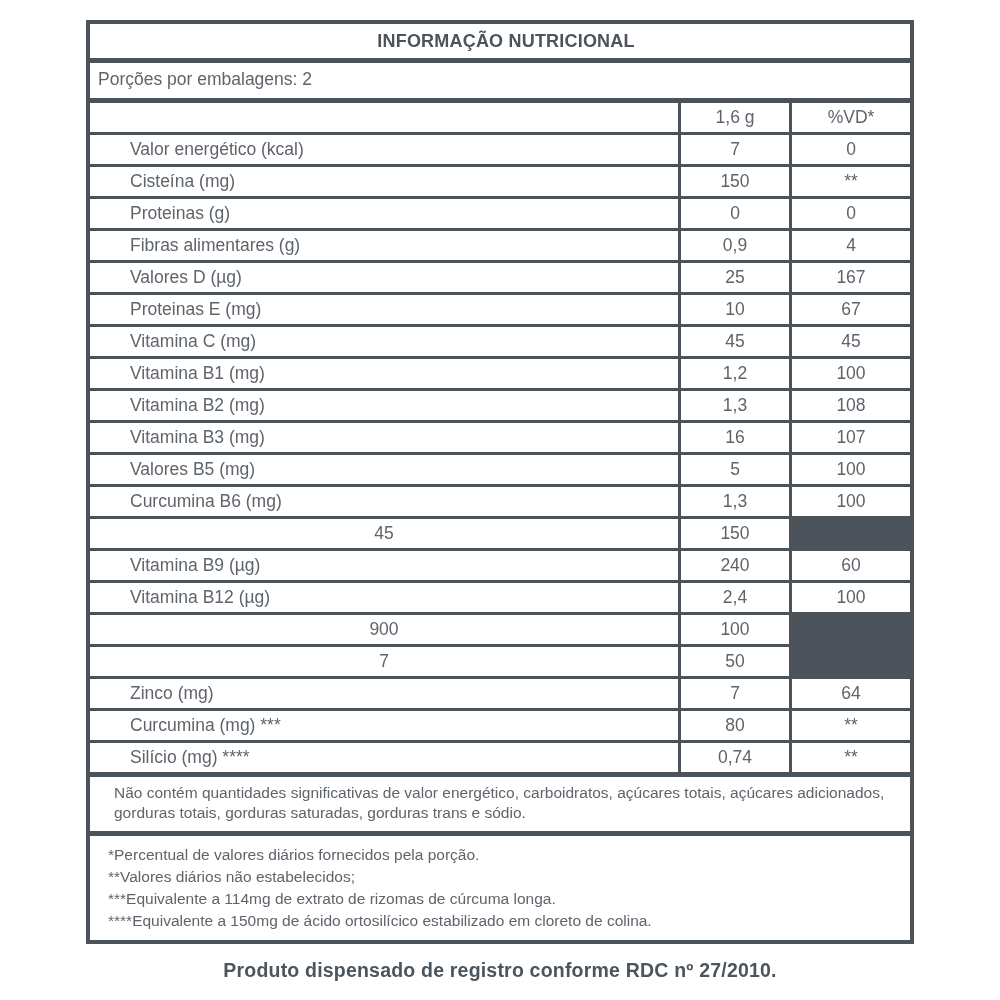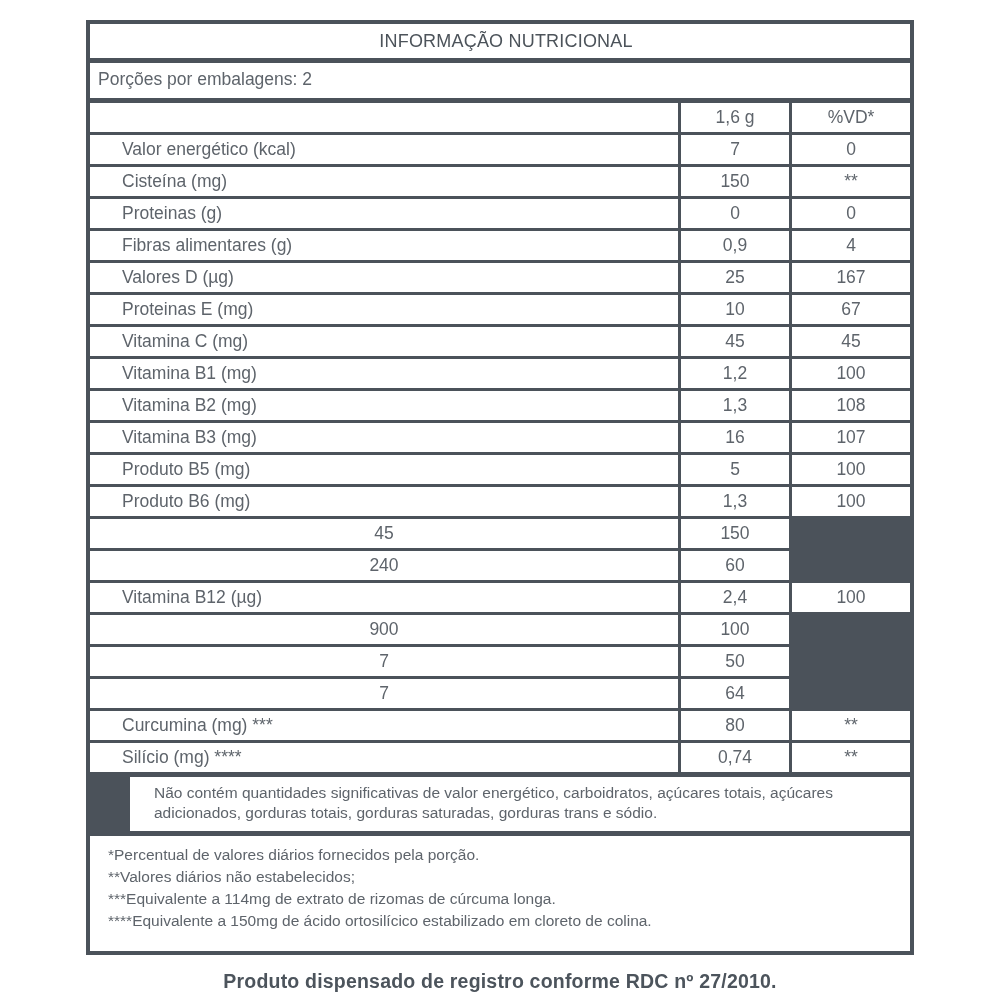--- a/index.html
+++ b/index.html
@@ -22,21 +22,21 @@
     border:4px solid var(--border);
     background:var(--border);
     display:flex;
     flex-direction:column;
     gap:5px;
   }
   .sec{background:#fff;}
   .title-row{
     min-height:34px;
     display:flex;align-items:center;justify-content:center;
-    font-weight:normal;
+    font-weight:bold;
     font-size:18px;
     color:var(--text-strong);
     letter-spacing:0.2px;
     padding-left:12px;
   }
   .serving{
     padding:6px 10px 8px 8px;
     font-size:17.5px;
     line-height:21px;
   }
@@ -54,35 +54,34 @@
   }
   .cell{
     background:#fff;
     min-height:29px;
     display:flex;
     align-items:center;
     font-size:17.5px;
   }
   .cell.label{
     justify-content:flex-start;
-    padding-left:32px;
+    padding-left:40px;
     padding-right:8px;
   }
   .cell.val{
     justify-content:center;
     text-align:right;
   }
   .note{
     padding:6px 14px 8px 24px;
     font-size:15.5px;
     line-height:20px;
-    margin-left:40px;
   }
   .footnotes{
-    padding:8px 14px 19px 18px;
+    padding:8px 14px 8px 18px;
     font-size:15.5px;
   }
   .footnotes .fnote{
     line-height:22px;
   }
   .caption{
     margin-top:15px;
     text-align:center;
     font-weight:bold;
     font-size:19.5px;
@@ -152,51 +151,53 @@
         <div class="cell label">Vitamina B2 (mg)</div>
         <div class="cell val">1,3</div>
         <div class="cell val">108</div>
       </div>
       <div class="trow">
         <div class="cell label">Vitamina B3 (mg)</div>
         <div class="cell val">16</div>
         <div class="cell val">107</div>
       </div>
       <div class="trow">
-        <div class="cell label">Produto B5 (mg)</div>
+        <div class="cell label">Valores B5 (mg)</div>
         <div class="cell val">5</div>
         <div class="cell val">100</div>
       </div>
       <div class="trow">
-        <div class="cell label">Produto B6 (mg)</div>
+        <div class="cell label">Curcumina B6 (mg)</div>
         <div class="cell val">1,3</div>
         <div class="cell val">100</div>
       </div>
       <div class="trow">
         <div class="cell val">45</div>
         <div class="cell val">150</div>
       </div>
       <div class="trow">
+        <div class="cell label">Vitamina B9 (µg)</div>
         <div class="cell val">240</div>
         <div class="cell val">60</div>
       </div>
       <div class="trow">
         <div class="cell label">Vitamina B12 (µg)</div>
         <div class="cell val">2,4</div>
         <div class="cell val">100</div>
       </div>
       <div class="trow">
         <div class="cell val">900</div>
         <div class="cell val">100</div>
       </div>
       <div class="trow">
         <div class="cell val">7</div>
         <div class="cell val">50</div>
       </div>
       <div class="trow">
+        <div class="cell label">Zinco (mg)</div>
         <div class="cell val">7</div>
         <div class="cell val">64</div>
       </div>
       <div class="trow">
         <div class="cell label">Curcumina (mg) ***</div>
         <div class="cell val">80</div>
         <div class="cell val">**</div>
       </div>
       <div class="trow">
         <div class="cell label">Silício (mg) ****</div>

